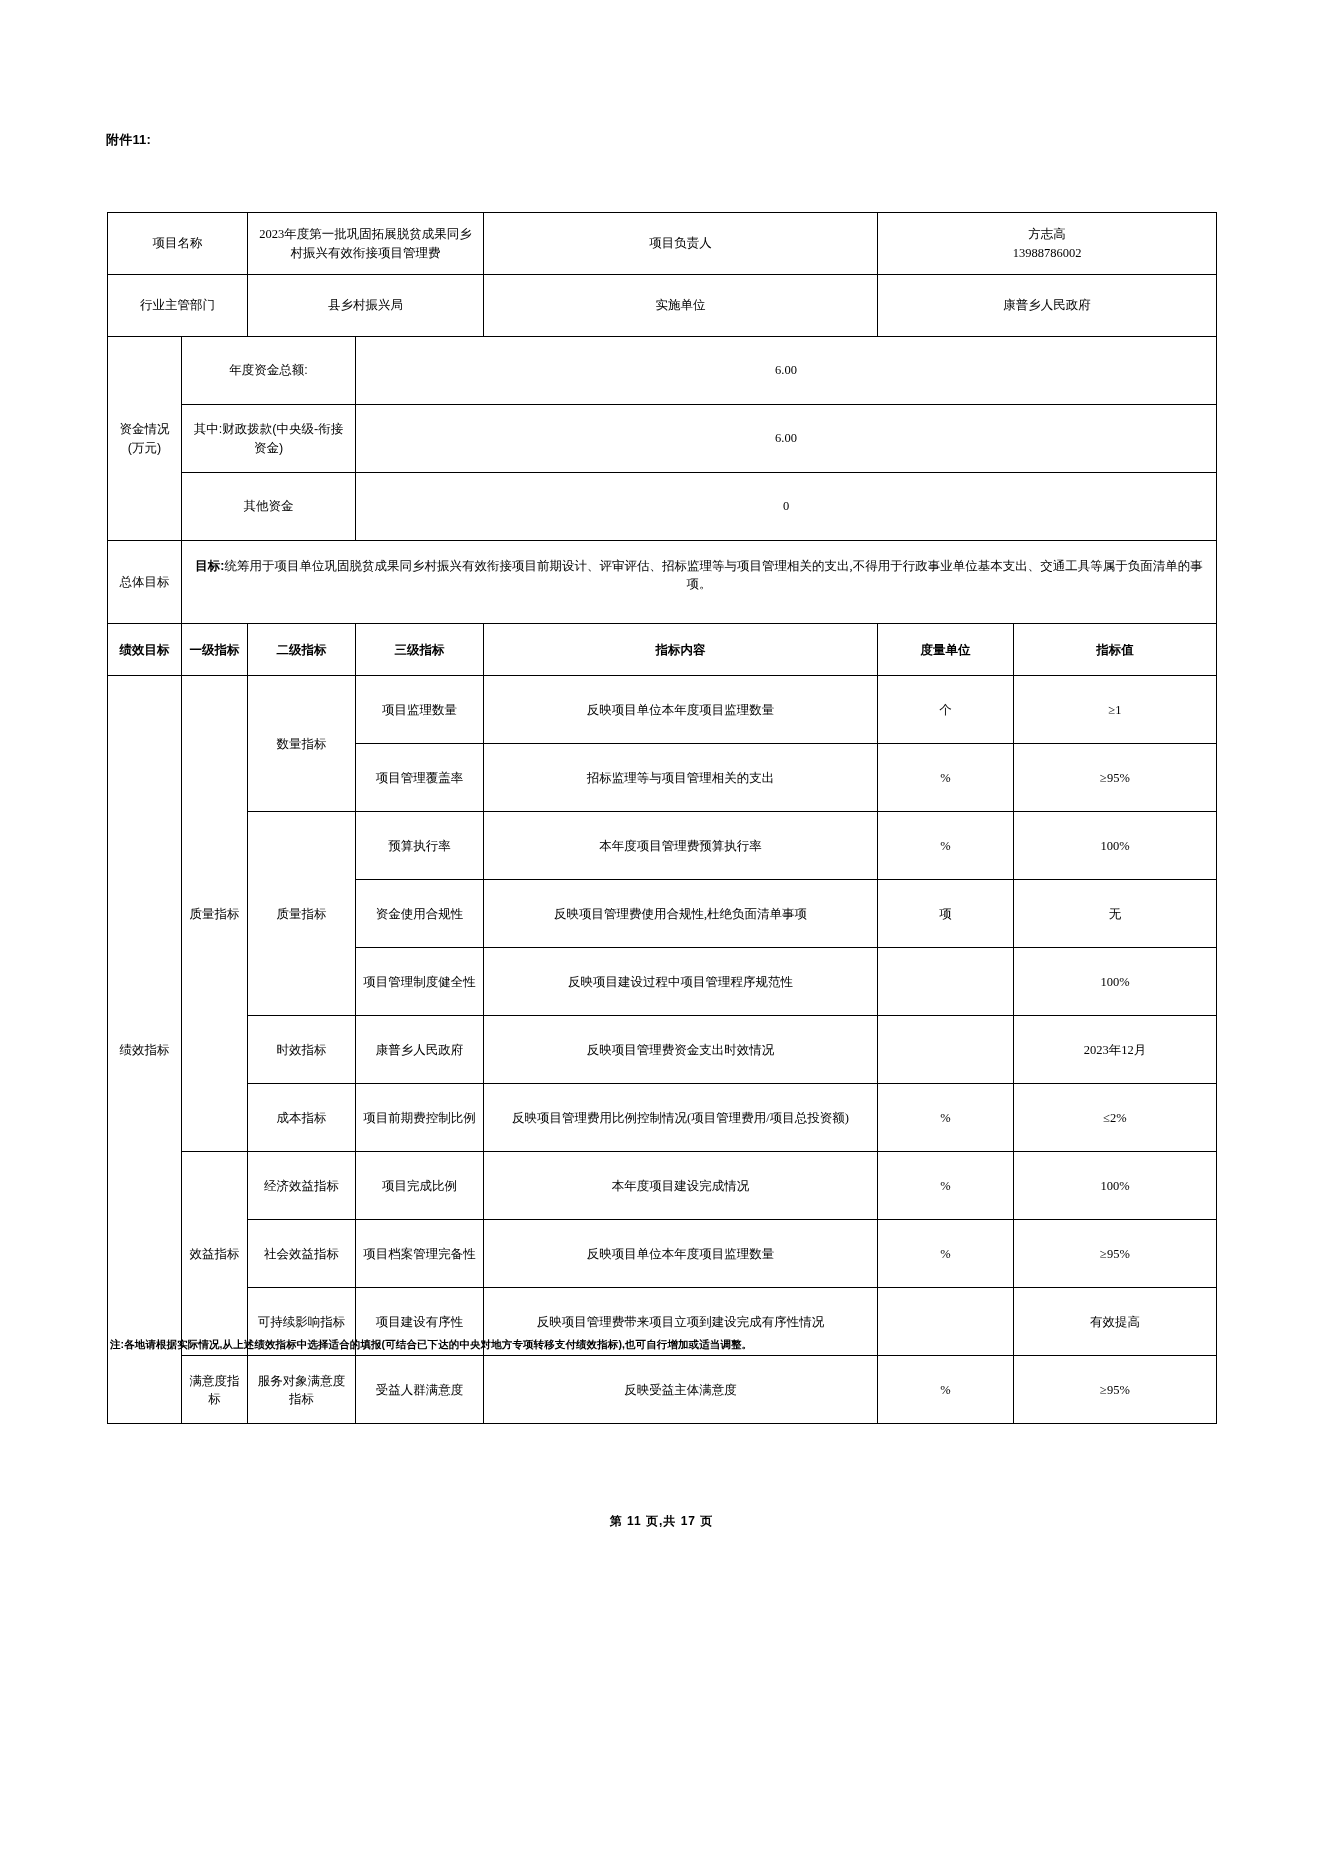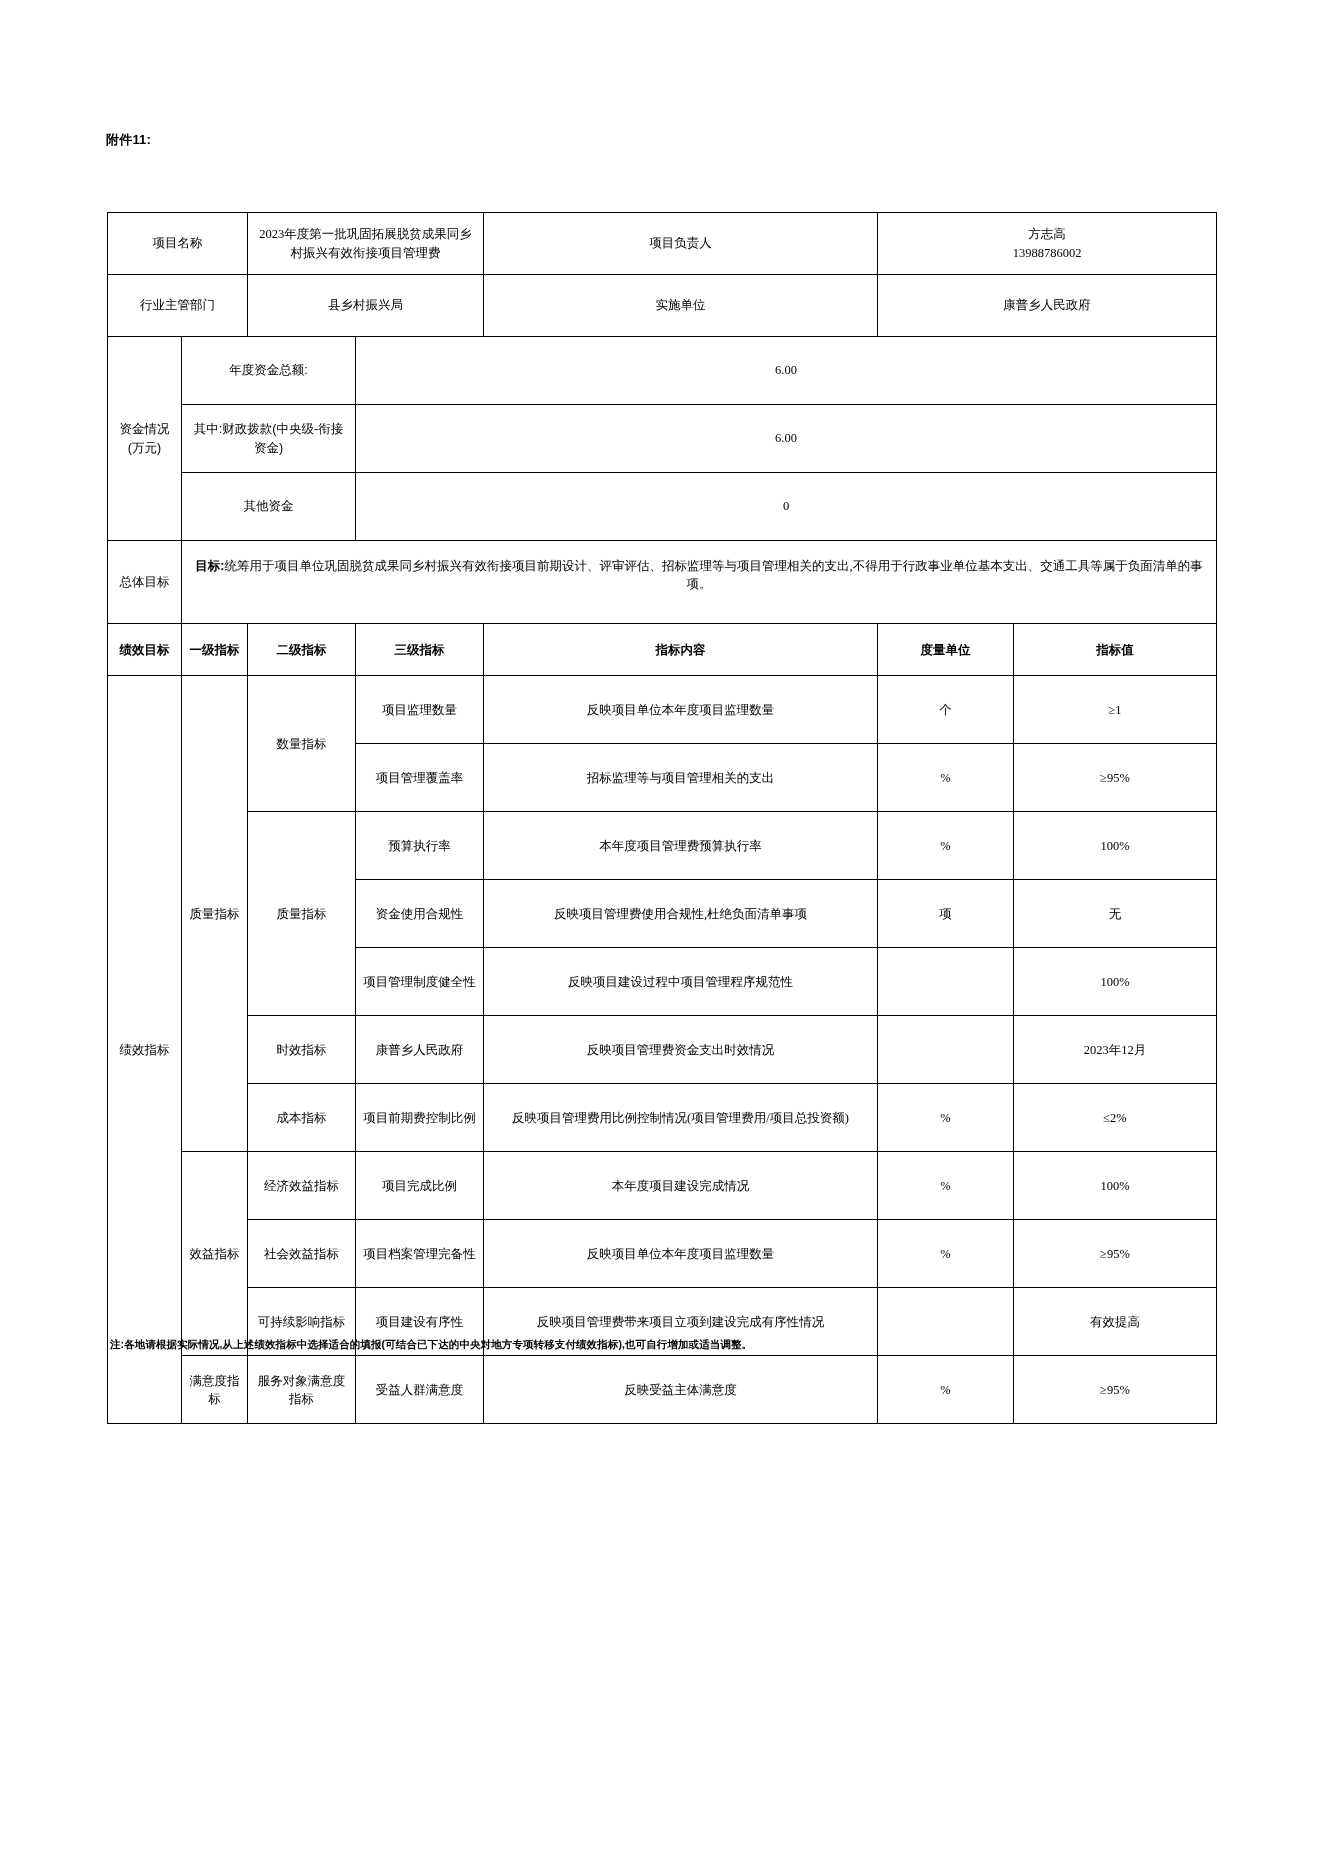--- a/index.html
+++ b/index.html
@@ -259,14 +259,15 @@
         <td colspan="2" class="val">反映受益主体满意度</td>
         <td class="val">%</td>
         <td class="val">≥95%</td>
       </tr>
     </tbody>
       </table>
   </div>
 
   <div class="footnote">注:各地请根据实际情况,从上述绩效指标中选择适合的填报(可结合已下达的中央对地方专项转移支付绩效指标),也可自行增加或适当调整。</div>
 
+  <div class="pagefoot">第 11 页,共 17 页</div>
 
 </div>
 
 </body></html>

